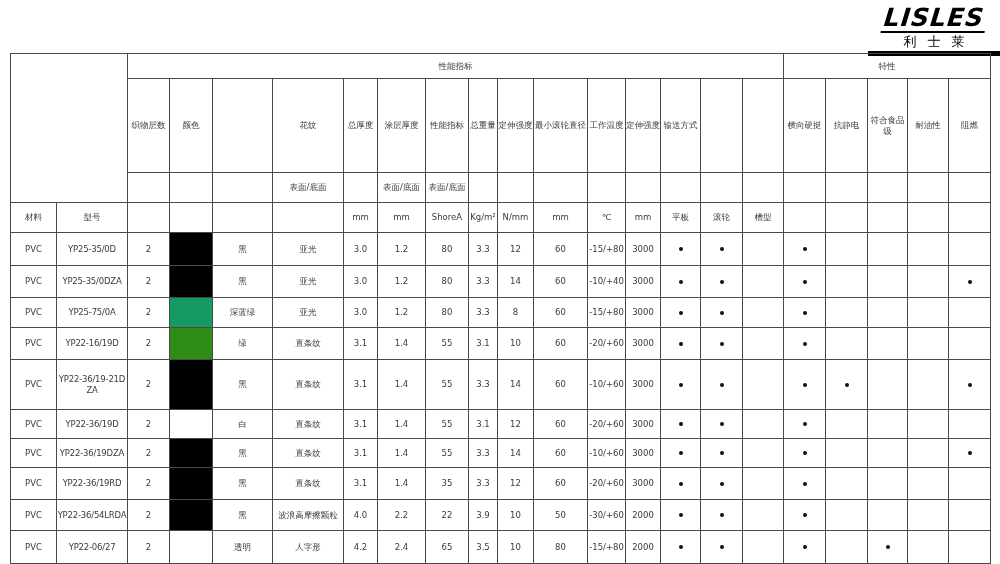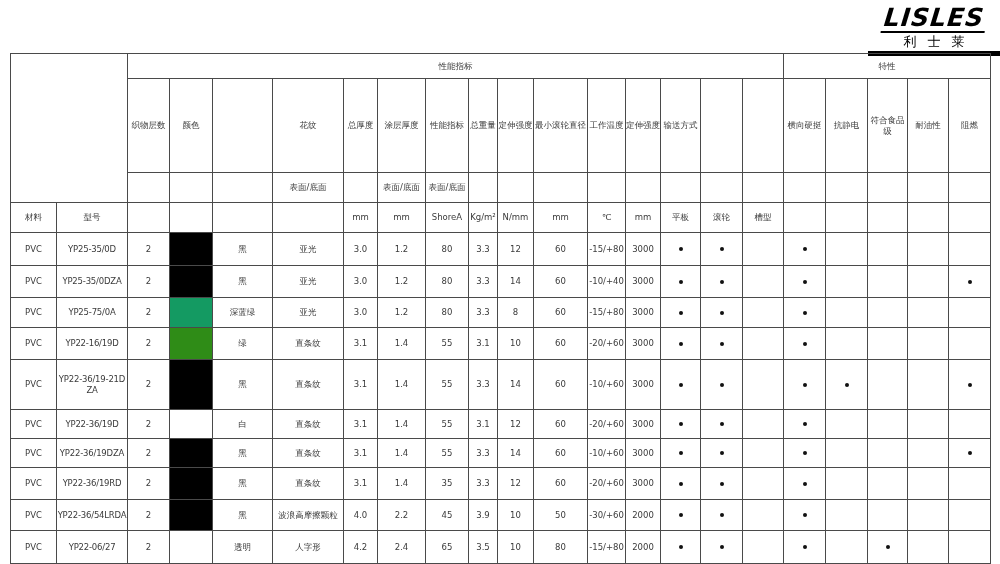--- a/index.html
+++ b/index.html
@@ -331,21 +331,21 @@
         </tr>
         <tr style="height: 31px;">
           <td>PVC</td>
           <td class="model">YP22-36/54LRDA</td>
           <td>2</td>
           <td style="background: rgb(0, 0, 0);"></td>
           <td>黑</td>
           <td class="pattern">波浪高摩擦颗粒</td>
           <td>4.0</td>
           <td>2.2</td>
-          <td>45</td>
+          <td>22</td>
           <td>3.9</td>
           <td>10</td>
           <td>50</td>
           <td>-30/+60</td>
           <td>2000</td>
           <td><span class="dot"></span></td>
           <td><span class="dot"></span></td>
           <td></td>
           <td><span class="dot"></span></td>
           <td></td>

